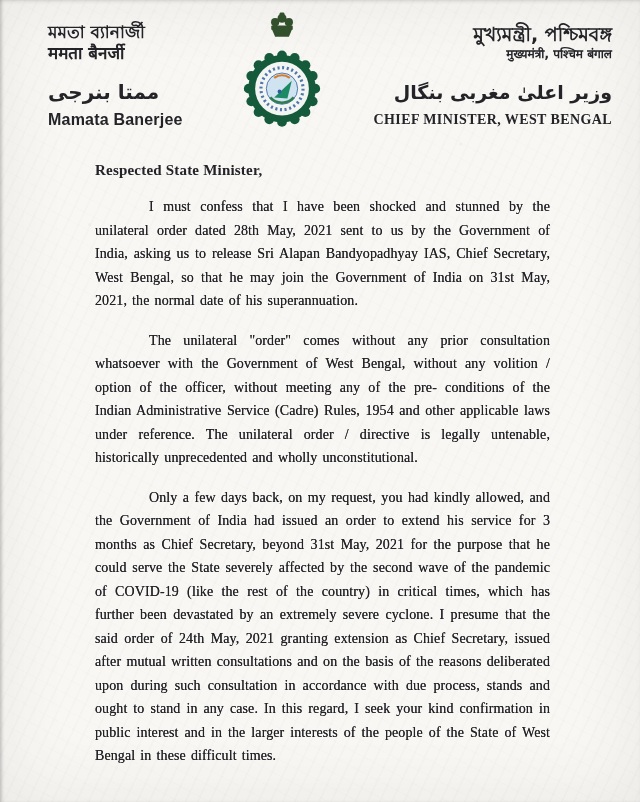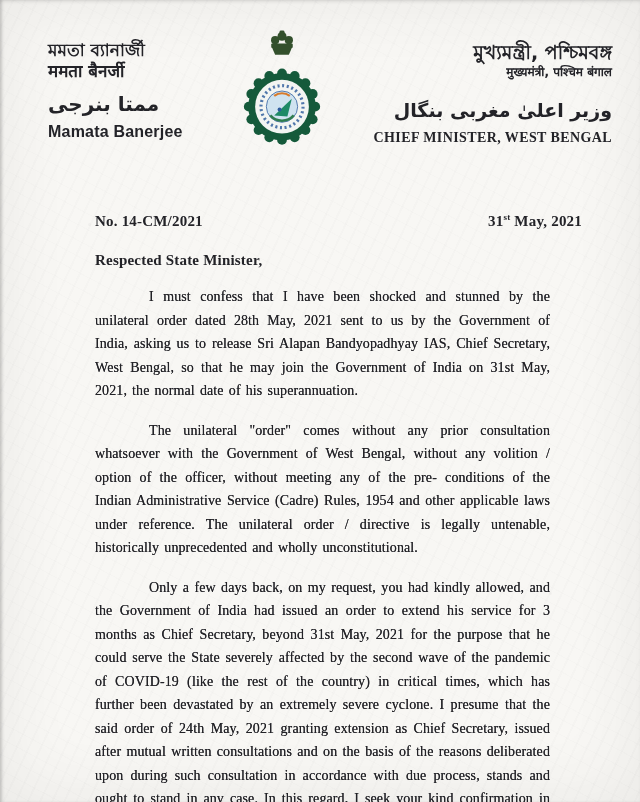--- a/index.html
+++ b/index.html
@@ -19,25 +19,25 @@
       inset 0 0 70px rgba(70,70,70,0.08),
       inset 3px 0 3px -1px rgba(60,60,60,0.22),
       inset 0 3px 4px -2px rgba(60,60,60,0.14);
     overflow:hidden;
     color:#232328;
     font-family:"Liberation Serif", serif;
   }
   
   .letterhead{
     display:flex;justify-content:space-between;align-items:flex-start;
-    padding:40px 18px 0 48px;height:118px;
+    padding:22px 18px 0 48px;height:118px;
   }
   .sender-block{line-height:1.25;}
   .sender-bn,.sender-hi{font-size:17px;font-weight:700;font-family:"DejaVu Sans", sans-serif;}
-  .sender-ur{font-size:20px;font-weight:700;margin-top:9px;font-family:"DejaVu Sans", sans-serif;}
+  .sender-ur{font-size:20px;font-weight:700;margin-top:15px;font-family:"DejaVu Sans", sans-serif;}
   .sender-en{font-size:16px;font-weight:700;margin-top:5px;font-family:"Liberation Sans", sans-serif;letter-spacing:.2px;}
   .office-block{text-align:right;line-height:1.3;margin-right:10px;}
   .office-bn{font-size:19px;font-weight:700;font-family:"DejaVu Sans", sans-serif;}
   .office-hi{font-size:12px;font-weight:700;font-family:"DejaVu Sans", sans-serif;}
   .office-ur{font-size:19px;font-weight:700;margin-top:18px;font-family:"DejaVu Sans", sans-serif;}
   .office-en{font-size:14px;font-weight:700;margin-top:6px;letter-spacing:.4px;font-family:"Liberation Serif", serif;}
   .emblem{flex:0 0 auto;margin:-12px 6px 0 14px;}
   
   .ref-row{
     display:flex;justify-content:space-between;align-items:baseline;
@@ -113,24 +113,20 @@
 
     <div class="office-block">
       <div class="office-bn">মুখ্যমন্ত্রী, পশ্চিমবঙ্গ</div>
       <div class="office-hi">मुख्यमंत्री, पश्चिम बंगाल</div>
       <div class="office-ur">وزیر اعلیٰ مغربی بنگال</div>
       <div class="office-en">CHIEF MINISTER, WEST BENGAL</div>
     </div>
 
   </div>
 
-  <div class="ref-row">
-    <span class="ref-no">No. 14-CM/2021</span>
-    <span class="ref-date"><span>31</span><sup>st</sup><span> May, 2021</span></span>
-  </div>
 
   <div class="salutation">Respected State Minister,</div>
 
   <div class="body-text">
     <p>I must confess that I have been shocked and stunned by the unilateral order dated 28th May, 2021 sent to us by the Government of India, asking us to release Sri Alapan Bandyopadhyay IAS, Chief Secretary, West Bengal, so that he may join the Government of India on 31st May, 2021, the normal date of his superannuation.</p>
     <p>The unilateral "order" comes without any prior consultation whatsoever with the Government of West Bengal, without any volition / option of the officer, without meeting any of the pre- conditions of the Indian Administrative Service (Cadre) Rules, 1954 and other applicable laws under reference. The unilateral order / directive is legally untenable, historically unprecedented and wholly unconstitutional.</p>
     <p>Only a few days back, on my request, you had kindly allowed, and the Government of India had issued an order to extend his service for 3 months as Chief Secretary, beyond 31st May, 2021 for the purpose that he could serve the State severely affected by the second wave of the pandemic of COVID-19 (like the rest of the country) in critical times, which has further been devastated by an extremely severe cyclone. I presume that the said order of 24th May, 2021 granting extension as Chief Secretary, issued after mutual written consultations and on the basis of the reasons deliberated upon during such consultation in accordance with due process, stands and ought to stand in any case. In this regard, I seek your kind confirmation in public interest and in the larger interests of the people of the State of West Bengal in these difficult times.</p>
   </div>
 
 </div>

